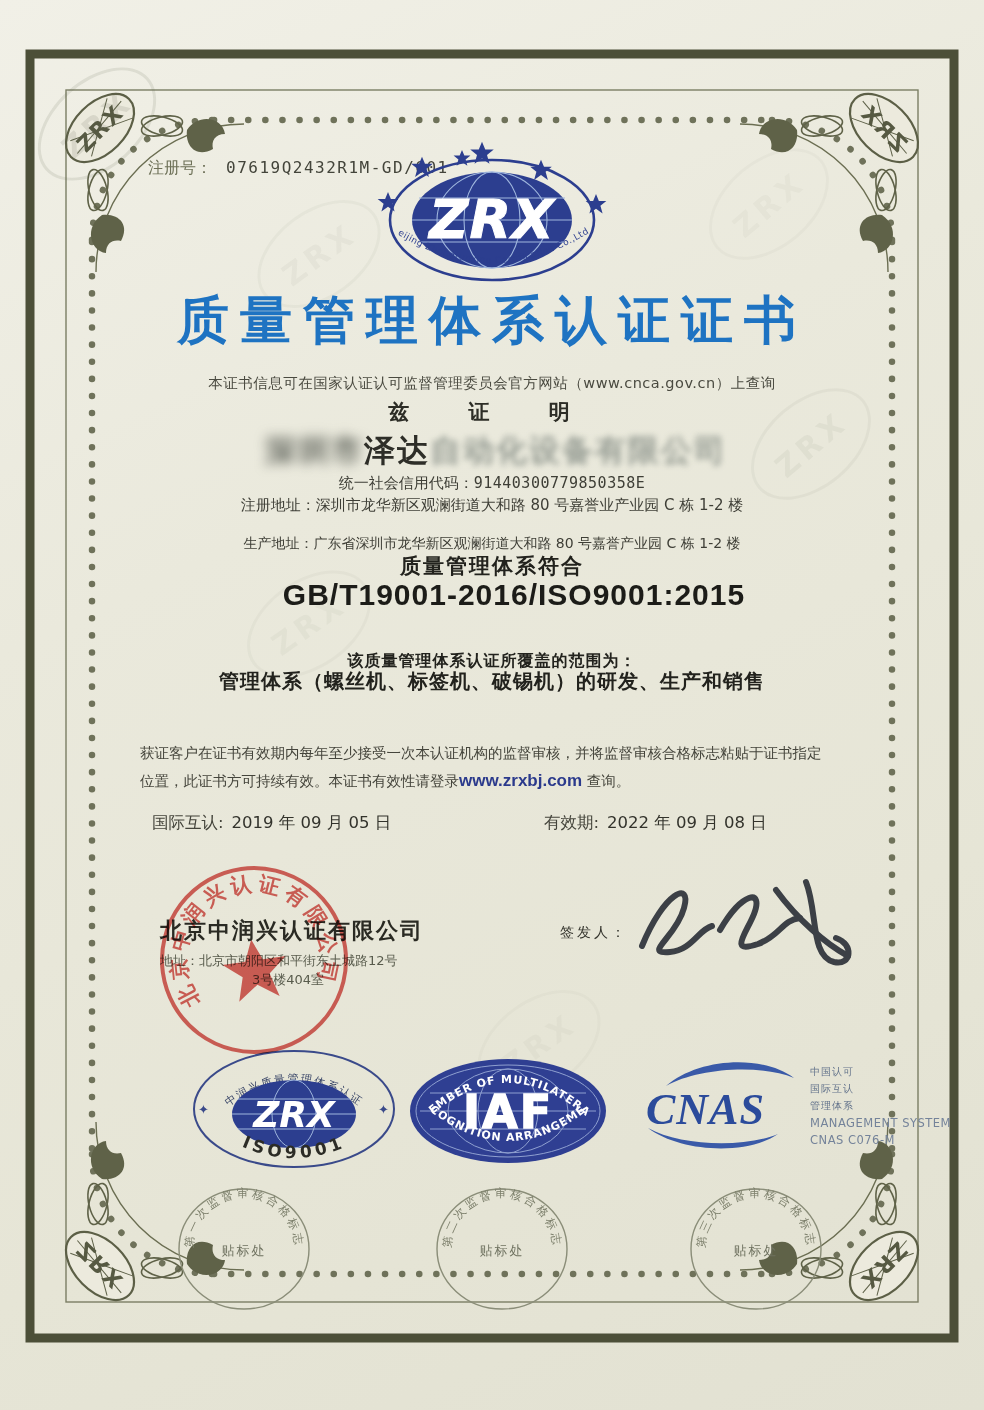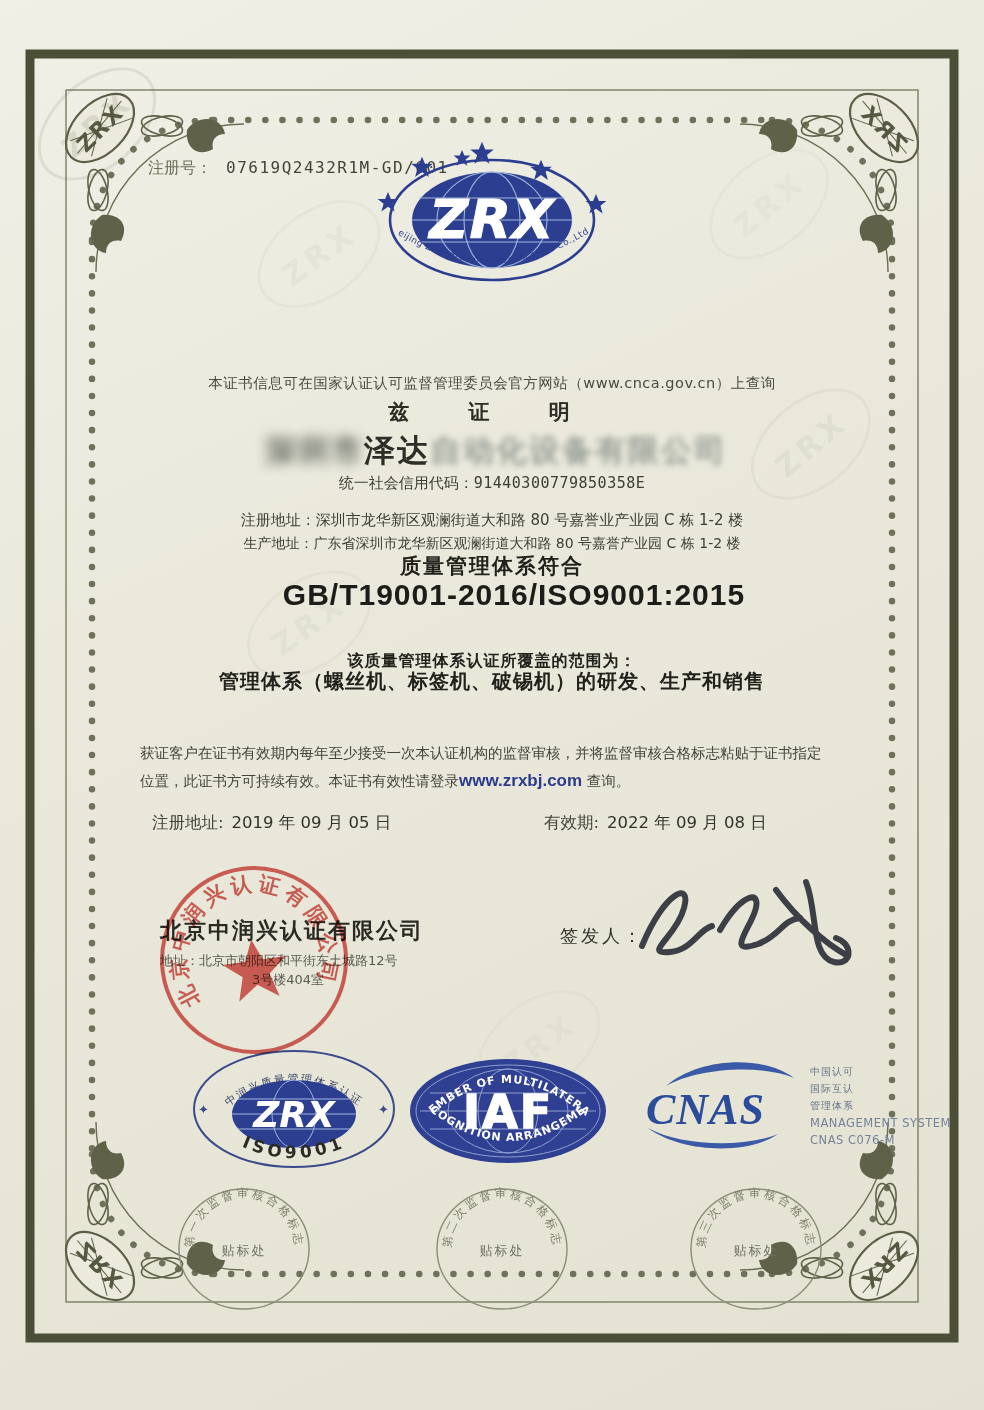--- a/index.html
+++ b/index.html
@@ -24,38 +24,38 @@
   .reg-num{font-family:"DejaVu Sans Mono","Liberation Mono",monospace;color:#43443a;letter-spacing:1.5px;margin-left:14px;}
   .title{top:286px;font-size:52px;font-weight:800;letter-spacing:11px;color:#1e73c2;
          font-family:"Liberation Serif","DejaVu Serif",serif;z-index:3;}
   .info-line{top:374px;font-size:14.5px;color:#4a4a40;letter-spacing:.5px;z-index:3;}
   .certify{top:398px;font-size:21px;font-weight:bold;letter-spacing:26px;color:#2d2d26;z-index:3;}
   .company{top:430px;font-size:31px;font-weight:bold;color:#2e2e28;letter-spacing:2px;z-index:3;margin-left:8px;}
   .blur-strong{filter:blur(6px);color:#5c6058;}
   .blur-soft{filter:blur(3px);color:#8d948c;opacity:.9;}
   .credit{top:474px;font-size:15px;color:#3e3e36;z-index:3;}
   .credit b{font-weight:normal;font-family:"DejaVu Sans Mono","Liberation Mono",monospace;letter-spacing:.5px;}
-  .addr1{top:496px;font-size:15px;color:#3e3e36;z-index:3;margin-top:15px;}
+  .addr1{top:496px;font-size:15px;color:#3e3e36;z-index:3;}
   .addr2{top:519px;font-size:14px;color:#3e3e36;z-index:3;margin-top:16px;}
   .std-intro{top:552px;font-size:21px;font-weight:bold;color:#22221d;letter-spacing:2px;z-index:3;}
   .standard{top:578px;font-size:30px;font-weight:800;color:#1c1c18;
             font-family:"Liberation Sans","DejaVu Sans",sans-serif;letter-spacing:1px;z-index:3;margin-left:44px;}
   .scope-intro{top:651px;font-size:16px;font-weight:bold;color:#22221d;letter-spacing:1px;z-index:3;}
   .scope{top:668px;font-size:20px;font-weight:bold;color:#22221d;letter-spacing:1px;z-index:3;}
   .note{left:140px;top:740px;width:708px;font-size:14.5px;line-height:27px;color:#45453c;
         text-align:justify;z-index:3;margin:0;}
   .note .url{font-weight:bold;color:#2b3a8c;font-size:17px;font-family:"Liberation Sans",sans-serif;}
   .dates{top:812px;left:0;right:0;z-index:3;font-size:16.5px;color:#33332c;}
   .date-issue{position:absolute;left:152px;top:0;}
   .date-valid{position:absolute;left:544px;top:0;}
   .dates .dlabel{color:#44443b;margin-right:8px;}
   .issuer{left:160px;top:916px;font-size:22px;font-weight:bold;color:#2a2a23;letter-spacing:2px;z-index:3;}
   .issuer-addr1{left:160px;top:952px;font-size:13px;color:#585b4c;z-index:3;}
   .issuer-addr2{left:252px;top:971px;font-size:13px;color:#585b4c;z-index:3;}
-  .signer{left:560px;top:924px;font-size:18px;color:#33332c;letter-spacing:3px;z-index:3;}
+  .signer{left:560px;top:924px;font-size:14px;color:#33332c;letter-spacing:3px;z-index:3;}
   .stamp{left:152px;top:858px;z-index:4;opacity:.85;mix-blend-mode:multiply;}
   .sig{left:628px;top:864px;z-index:3;}
   .mark-zrx{left:182px;top:1044px;z-index:3;}
   .mark-iaf{left:406px;top:1056px;z-index:3;}
   .mark-cnas{left:642px;top:1056px;z-index:3;display:flex;align-items:center;gap:10px;}
   .cnas-lines{display:flex;flex-direction:column;gap:3px;}
   .cnas-cn{font-size:10px;color:#64748c;letter-spacing:1px;}
   .cnas-en{font-size:11.5px;color:#74839a;letter-spacing:.5px;}
   .spot0{left:158px;top:1176px;z-index:3;}
   .spot1{left:416px;top:1176px;z-index:3;}
@@ -151,20 +151,21 @@
     </g>
     <text x="125" y="98" text-anchor="middle" font-size="54" font-weight="bold" font-style="italic" fill="#ffffff" stroke="#ffffff" stroke-width="1" letter-spacing="1">ZRX</text>
     <defs>
         <path id="logoBottomArc" d="M30,94 Q125,152 220,94"></path>
       </defs>
     <text font-size="9" fill="#2c3e8f" letter-spacing=".5">
       <textPath href="#logoBottomArc" startOffset="50%" text-anchor="middle">Beijing Zhongrunxing Certification Co.,Ltd.</textPath>
     </text>
   </svg>
 
+  <div class="abs ctr title content">质量管理体系认证证书</div>
   <div class="abs ctr certify content">兹 证 明</div>
   <div class="abs ctr info-line content">本证书信息可在国家认证认可监督管理委员会官方网站（www.cnca.gov.cn）上查询</div>
 
   <div class="abs ctr company content">
     <span class="blur-strong">深圳市</span><span>泽达</span><span class="blur-soft">自动化设备有限公司</span>
   </div>
 
   <div class="abs ctr credit content">
     <span>统一社会信用代码：</span><b>91440300779850358E</b>
   </div>
@@ -180,21 +181,21 @@
   <div class="abs ctr scope-intro content">该质量管理体系认证所覆盖的范围为：</div>
   <div class="abs ctr scope content">管理体系（螺丝机、标签机、破锡机）的研发、生产和销售</div>
 
   <p class="abs note content">
     <span>获证客户在证书有效期内每年至少接受一次本认证机构的监督审核，并将监督审核合格标志粘贴于证书指定</span><br>
     <span>位置，此证书方可持续有效。本证书有效性请登录</span><span class="url">www.zrxbj.com</span><span> 查询。</span>
   </p>
 
   <div class="abs dates content">
     <div class="date-issue">
-      <span class="dlabel">注册地址:</span><span>2019 年 09 月 05 日</span>
+      <span class="dlabel">国际互认:</span><span>2019 年 09 月 05 日</span>
     </div>
     <div class="date-valid">
       <span class="dlabel">有效期:</span><span>2022 年 09 月 08 日</span>
     </div>
   </div>
 
   <div class="abs issuer content">北京中润兴认证有限公司</div>
   <div class="abs issuer-addr1 content">地址：北京市朝阳区和平街东土城路12号</div>
   <div class="abs issuer-addr2 content">3号楼404室</div>
 

